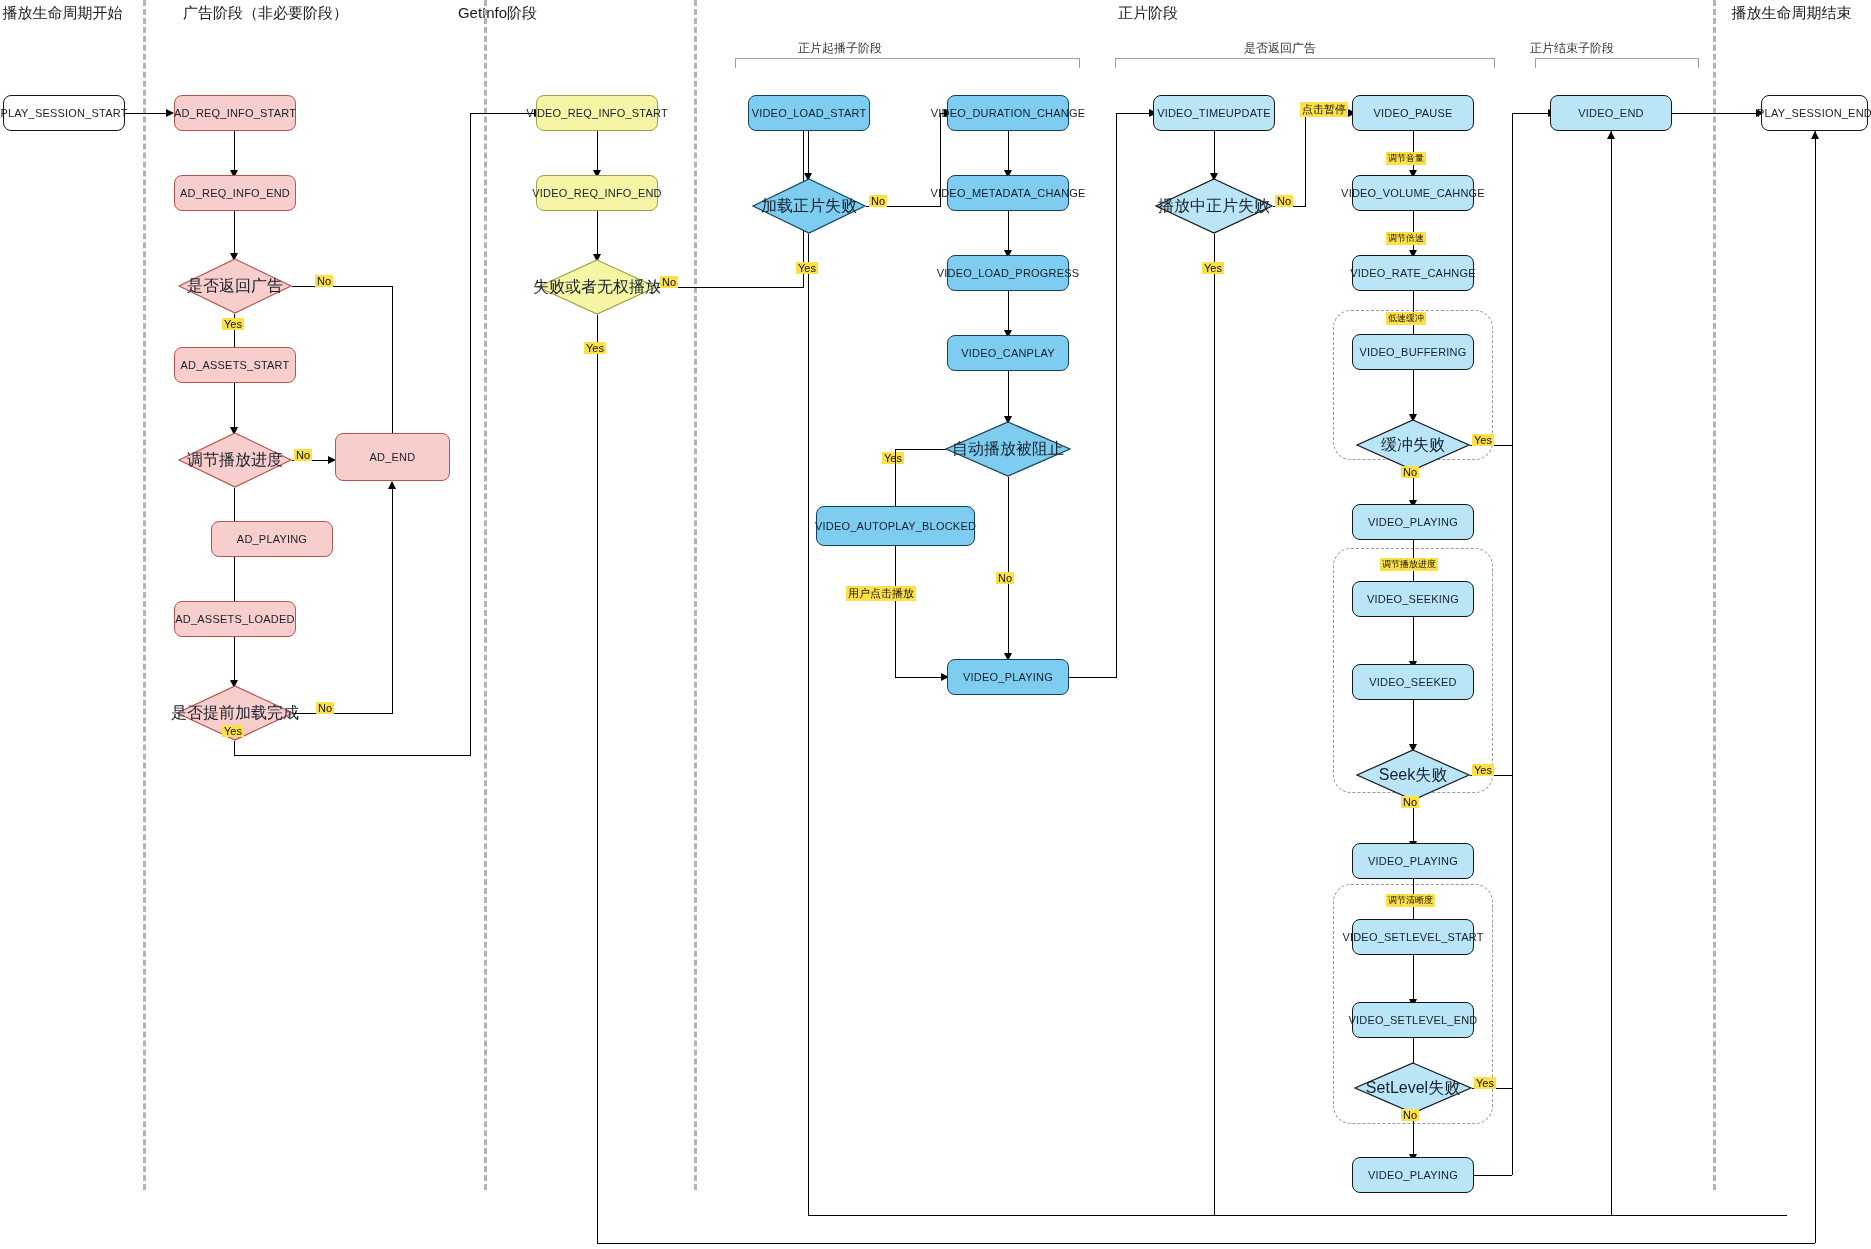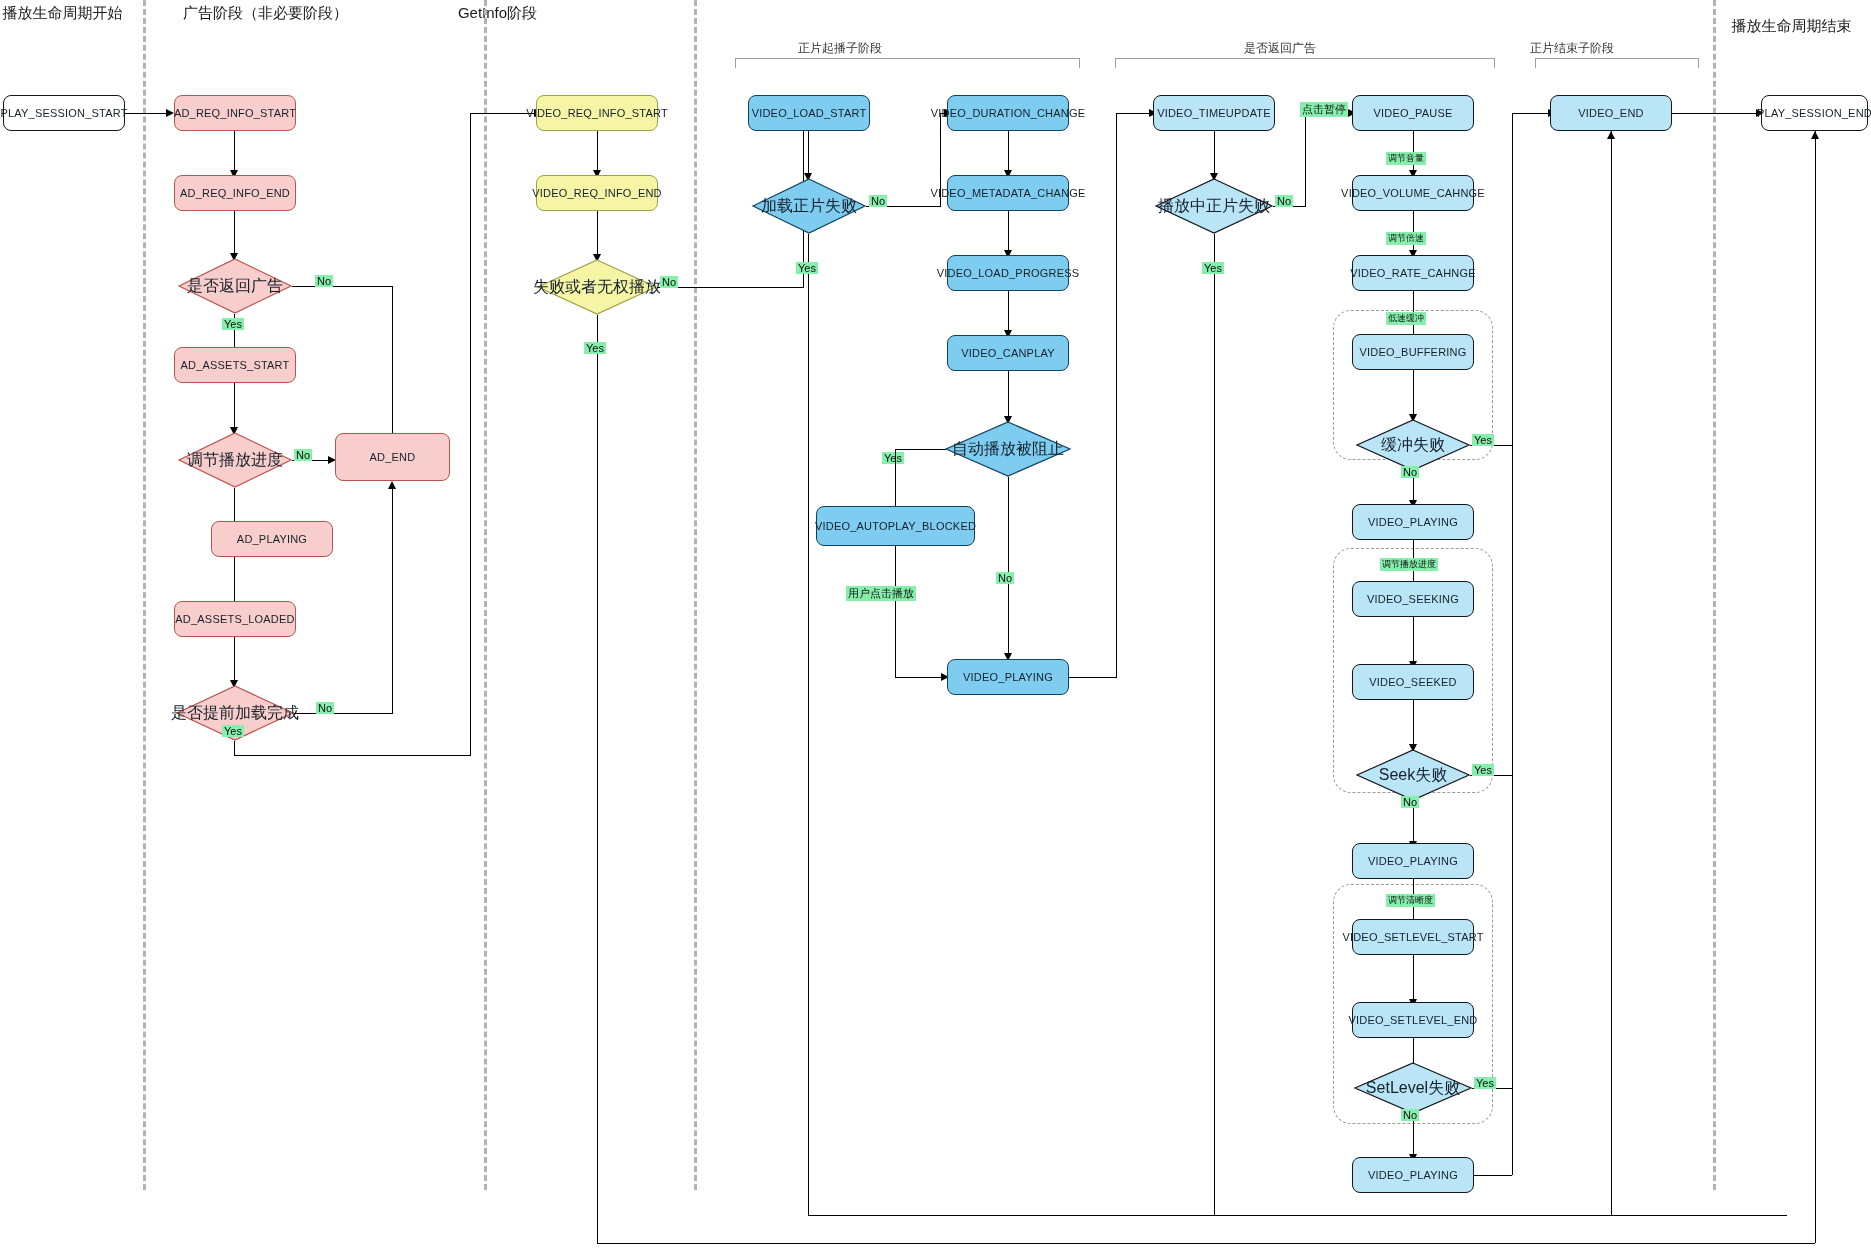--- a/index.html
+++ b/index.html
@@ -27,32 +27,33 @@
         display:flex;align-items:center;justify-content:center;font-size:16px;color:#15202b;white-space:nowrap;}
 
   .edge{position:absolute;background:#000;}
   .edge.h{height:1px;}
   .edge.v{width:1px;}
   .arrow{position:absolute;width:0;height:0;}
   .arrow.down{border-left:4.5px solid transparent;border-right:4.5px solid transparent;border-top:8px solid #000;}
   .arrow.up{border-left:4.5px solid transparent;border-right:4.5px solid transparent;border-bottom:8px solid #000;}
   .arrow.right{border-top:4.5px solid transparent;border-bottom:4.5px solid transparent;border-left:8px solid #000;}
 
-  .elabel{position:absolute;font-size:11px;color:#111;background:#86efac;padding:0 2px;white-space:nowrap;}
+  .elabel{position:absolute;font-size:11px;color:#111;background:#fde047;padding:0 2px;white-space:nowrap;}
   .group-box{position:absolute;border:1px dashed #9a9a9a;border-radius:18px;box-sizing:border-box;background:transparent;}
 </style>
 </head>
 <body>
 
 <div id="canvas">
 
   <div class="swimlane-title" style="left:0px;top:4px;width:125px;">播放生命周期开始</div>
   <div class="swimlane-title" style="left:128px;top:4px;width:275px;">广告阶段（非必要阶段）</div>
   <div class="swimlane-title" style="left:410px;top:4px;width:175px;">GetInfo阶段</div>
-  <div class="swimlane-title" style="left:1712px;top:4px;width:159px;margin-top:13px;">播放生命周期结束</div>
+  <div class="swimlane-title" style="left:588px;top:4px;width:1120px;">正片阶段</div>
+  <div class="swimlane-title" style="left:1712px;top:4px;width:159px;">播放生命周期结束</div>
 
   <div class="lane-divider" style="left:143px;top:0px;height:1190px;"></div>
   <div class="lane-divider" style="left:484px;top:0px;height:1190px;"></div>
   <div class="lane-divider" style="left:694px;top:0px;height:1190px;"></div>
   <div class="lane-divider" style="left:1713px;top:0px;height:1190px;"></div>
 
   <div class="sub-title" style="left:740px;top:40px;width:200px;">正片起播子阶段</div>
   <div class="sub-bracket" style="left:735px;top:58px;width:345px;"></div>
 
   <div class="sub-title" style="left:1180px;top:40px;width:200px;">是否返回广告</div>

